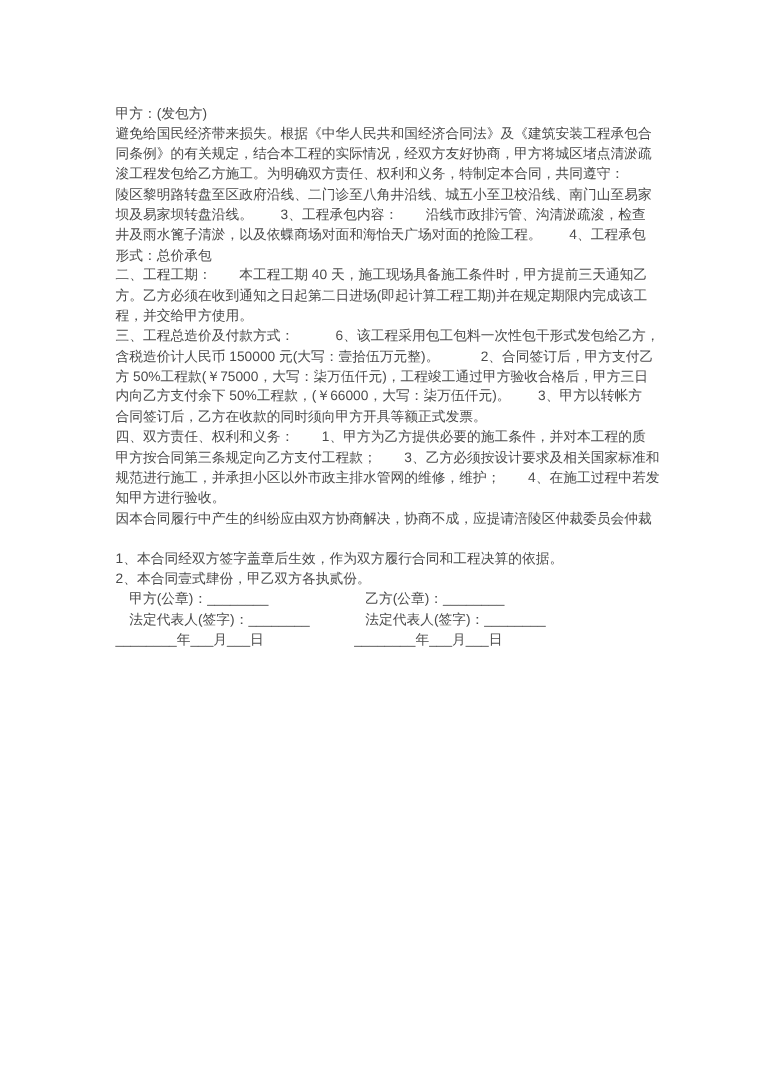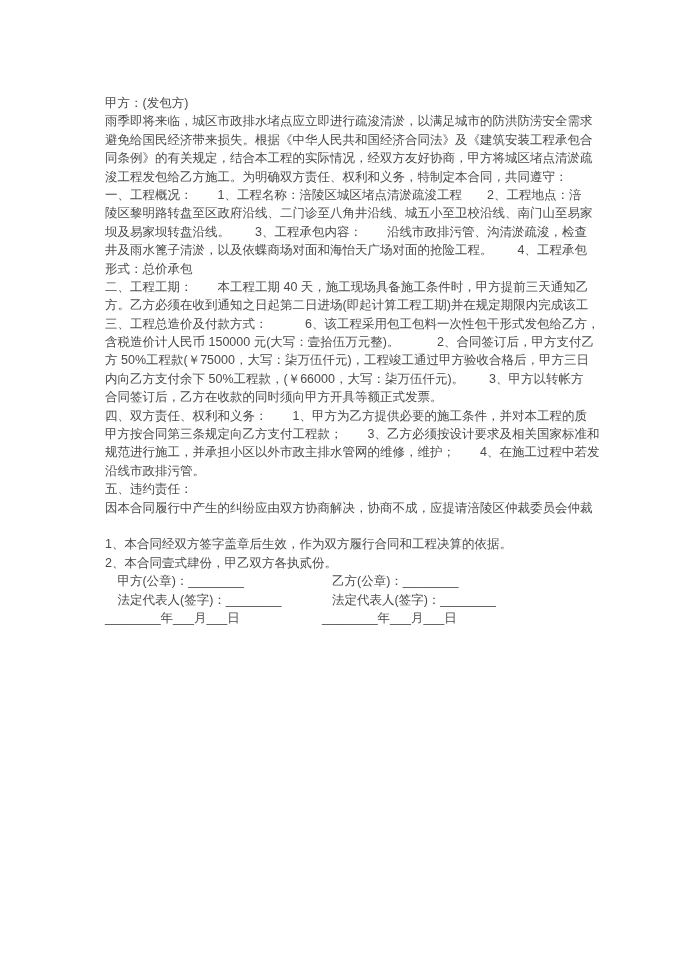--- a/index.html
+++ b/index.html
@@ -34,41 +34,39 @@
     vertical-align: top;
   }
   .sig-line .col1 { width: 227px; }
   .date-line .col1 { width: 217px; }
 </style>
 </head>
 <body>
 
 <div class="doc">
     <div class="doc-line">甲方：(发包方)</div>
-    <div class="doc-line">雨季即将来临，城区市政排水堵点应立即进行疏浚清淤，以满足城市的防洪防涝安全需求</div>
     <div class="doc-line">避免给国民经济带来损失。根据《中华人民共和国经济合同法》及《建筑安装工程承包合</div>
     <div class="doc-line">同条例》的有关规定，结合本工程的实际情况，经双方友好协商，甲方将城区堵点清淤疏</div>
     <div class="doc-line">浚工程发包给乙方施工。为明确双方责任、权利和义务，特制定本合同，共同遵守：</div>
-    <div class="doc-line">一、工程概况：　　1、工程名称：涪陵区城区堵点清淤疏浚工程　　2、工程地点：涪</div>
     <div class="doc-line">陵区黎明路转盘至区政府沿线、二门诊至八角井沿线、城五小至卫校沿线、南门山至易家</div>
     <div class="doc-line">坝及易家坝转盘沿线。　　3、工程承包内容：　　沿线市政排污管、沟清淤疏浚，检查</div>
     <div class="doc-line">井及雨水篦子清淤，以及依蝶商场对面和海怡天广场对面的抢险工程。　　4、工程承包</div>
     <div class="doc-line">形式：总价承包</div>
     <div class="doc-line">二、工程工期：　　本工程工期 40 天，施工现场具备施工条件时，甲方提前三天通知乙</div>
     <div class="doc-line">方。乙方必须在收到通知之日起第二日进场(即起计算工程工期)并在规定期限内完成该工</div>
+    <div class="doc-line">程，并交给甲方使用。</div>
     <div class="doc-line">三、工程总造价及付款方式：　　　6、该工程采用包工包料一次性包干形式发包给乙方，</div>
     <div class="doc-line">含税造价计人民币 150000 元(大写：壹拾伍万元整)。　　　2、合同签订后，甲方支付乙</div>
     <div class="doc-line">方 50%工程款(￥75000，大写：柒万伍仟元)，工程竣工通过甲方验收合格后，甲方三日</div>
     <div class="doc-line">内向乙方支付余下 50%工程款，(￥66000，大写：柒万伍仟元)。　　3、甲方以转帐方</div>
     <div class="doc-line">合同签订后，乙方在收款的同时须向甲方开具等额正式发票。</div>
     <div class="doc-line">四、双方责任、权利和义务：　　1、甲方为乙方提供必要的施工条件，并对本工程的质</div>
     <div class="doc-line">甲方按合同第三条规定向乙方支付工程款；　　3、乙方必须按设计要求及相关国家标准和</div>
     <div class="doc-line">规范进行施工，并承担小区以外市政主排水管网的维修，维护；　　4、在施工过程中若发</div>
-    <div class="doc-line">沿线市政排污管。</div>
-    <div class="doc-line">五、违约责任：</div>
+    <div class="doc-line">知甲方进行验收。</div>
     <div class="doc-line">因本合同履行中产生的纠纷应由双方协商解决，协商不成，应提请涪陵区仲裁委员会仲裁</div>
     <div class="doc-line">&nbsp;</div>
     <div class="doc-line">1、本合同经双方签字盖章后生效，作为双方履行合同和工程决算的依据。</div>
     <div class="doc-line">2、本合同壹式肆份，甲乙双方各执贰份。</div>
     <div class="doc-line sig-line"><span class="col col1">　甲方(公章)：________</span><span class="col col2">乙方(公章)：________</span></div>
     <div class="doc-line sig-line"><span class="col col1">　法定代表人(签字)：________</span><span class="col col2">法定代表人(签字)：________</span></div>
     <div class="doc-line date-line"><span class="col col1">________年___月___日</span><span class="col col2">________年___月___日</span></div>
   </div>
 
 </body></html>

